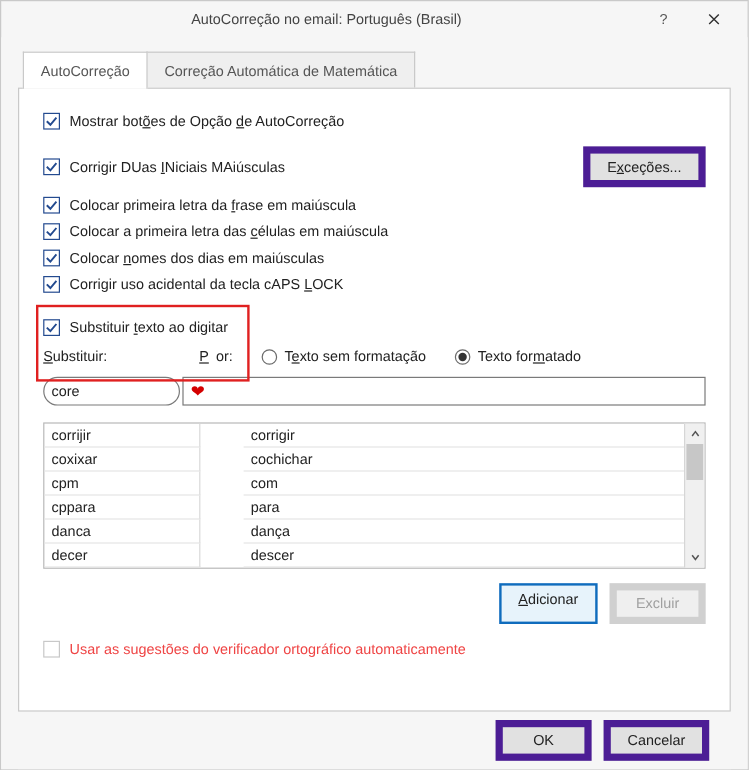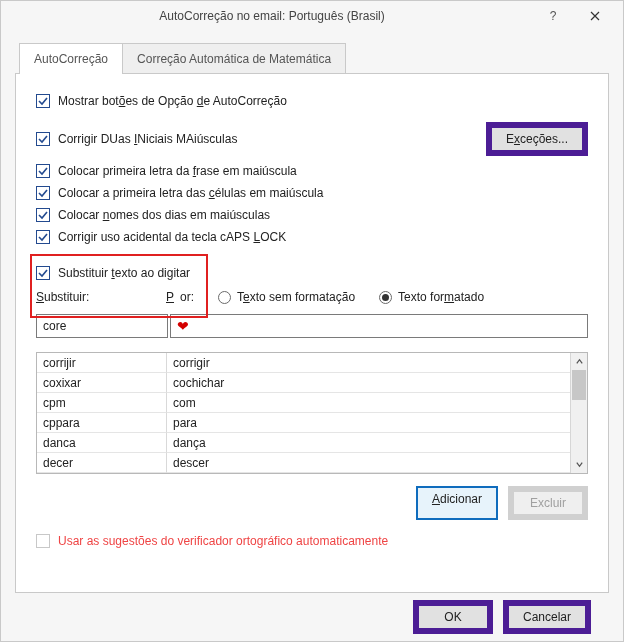--- a/index.html
+++ b/index.html
@@ -87,38 +87,38 @@
   }
   .inputs-row { display: flex; gap: 2px; margin-top: 6px; }
   .input {
     border: 1px solid #7a7a7a;
     background: #fff;
     height: 24px;
     padding: 0 6px;
     display: flex; align-items: center;
     color: #222;
   }
-  .input.sub { width: 132px; }
+  .input.sub { width: 114px; border-radius: 12px; }
   .input.por { flex: 1; }
   .heart { color: #d40000; font-size: 14px; line-height: 1; }
   .rep-container { position: relative; margin-top: 2px; }
   .list-wrap {
     display: flex;
     border: 1px solid #b8b8b8;
     margin-top: 14px;
     height: 122px;
   }
   .list {
     flex: 1;
     overflow: hidden;
   }
   .list-row { display: flex; height: 20px; align-items: center; }
   .list-row > div { padding: 0 6px; border-right: 1px solid #d9d9d9; border-bottom: 1px solid #e5e5e5; height:100%; display:flex; align-items:center; color:#222; }
   .list-row > div:first-child { width: 130px; border-left: none; }
-  .list-row > div:last-child { flex:1; border-right:none; }
+  .list-row > div:last-child { flex:1; border-right:none;margin-left:36px; }
   .scrollbar {
     width: 17px; background: #f0f0f0;
     border-left: 1px solid #d6d6d6;
     display:flex; flex-direction:column;
   }
   .sb-btn { height:17px; display:flex; align-items:center; justify-content:center; color:#555; }
   .sb-track { flex:1; position:relative; }
   .sb-thumb { position:absolute; top:0; left:1px; right:1px; height:30px; background:#c7c7c7; }
   .panel-btns { display:flex; gap:10px; justify-content:flex-end; margin-top:12px; }
   .suggest-row { display:flex; align-items:center; gap:8px; margin-top:14px; }

